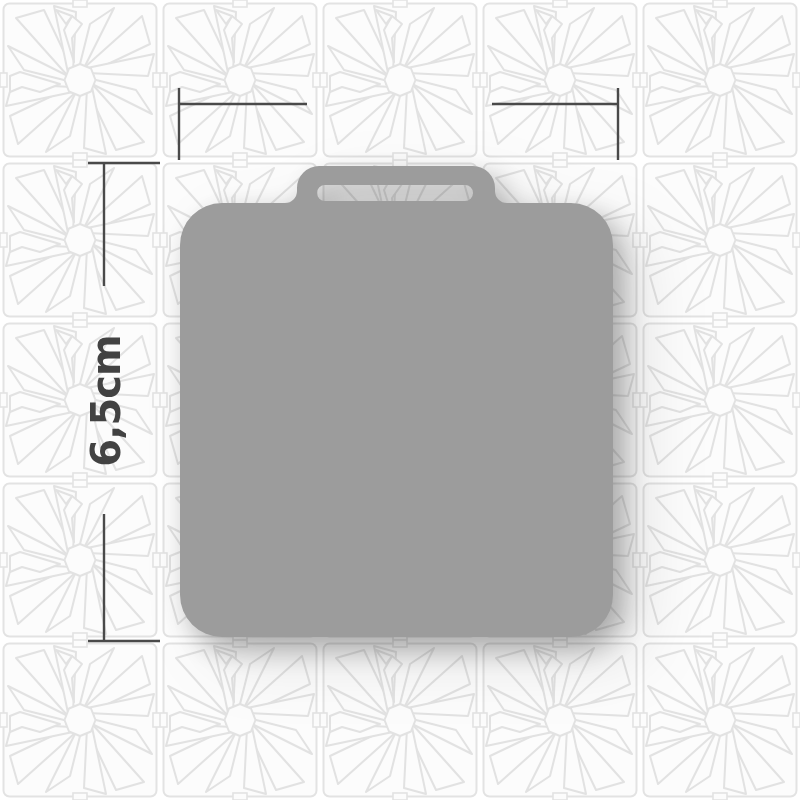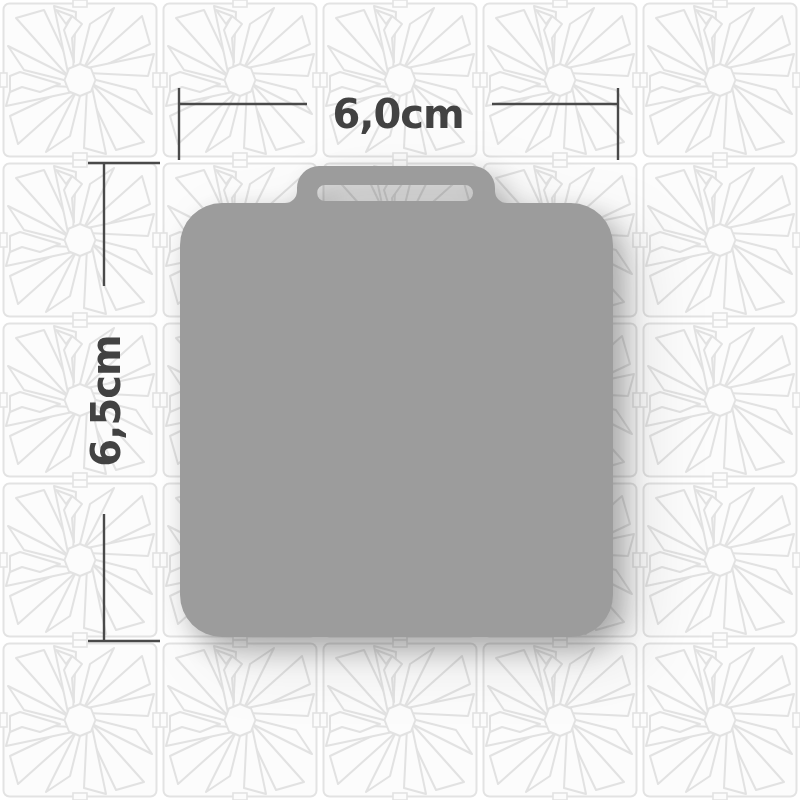--- a/index.html
+++ b/index.html
@@ -127,16 +127,15 @@
     </g>
 
     <g class="dim-line" stroke="#4a4a4a">
       <line x1="88" y1="163" x2="160" y2="163"></line>
       <line x1="88" y1="641" x2="160" y2="641"></line>
       <line x1="104" y1="163" x2="104" y2="286"></line>
       <line x1="104" y1="514" x2="104" y2="641"></line>
     </g>
   </svg>
 
-  <div class="dim-label width">6,0cm</div>
   <div class="dim-label height">6,5cm</div>
 
 </div>
 
 </body></html>

